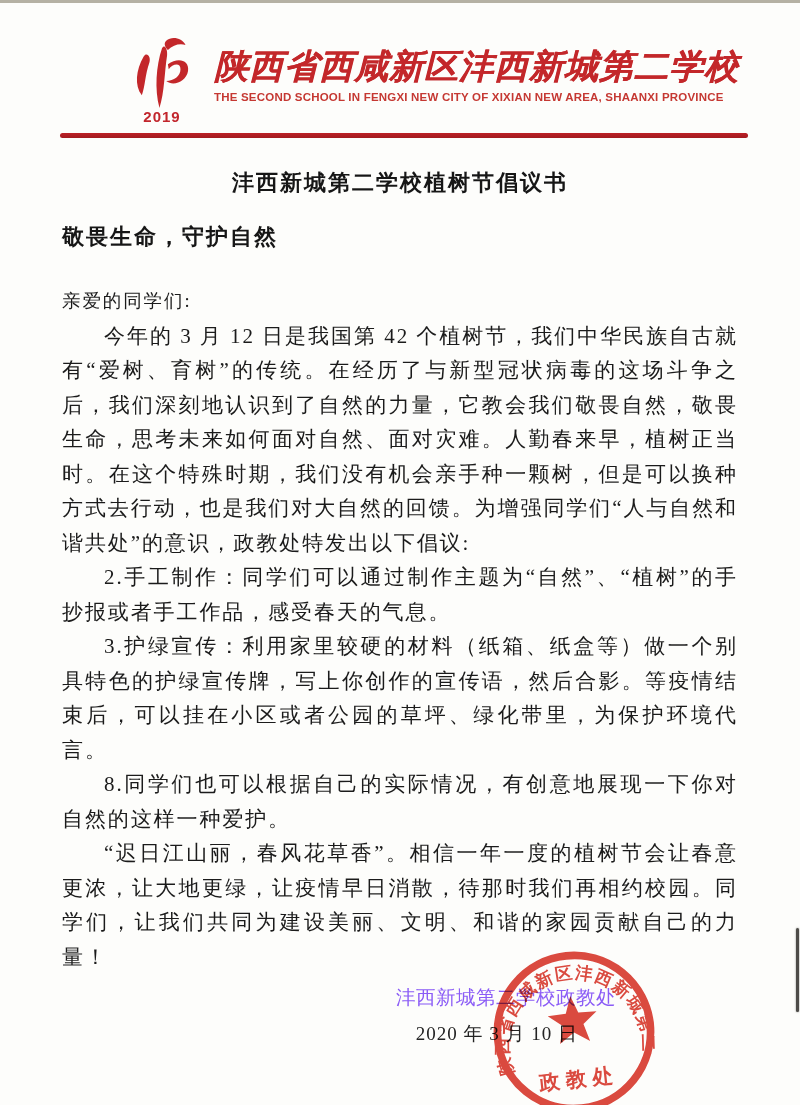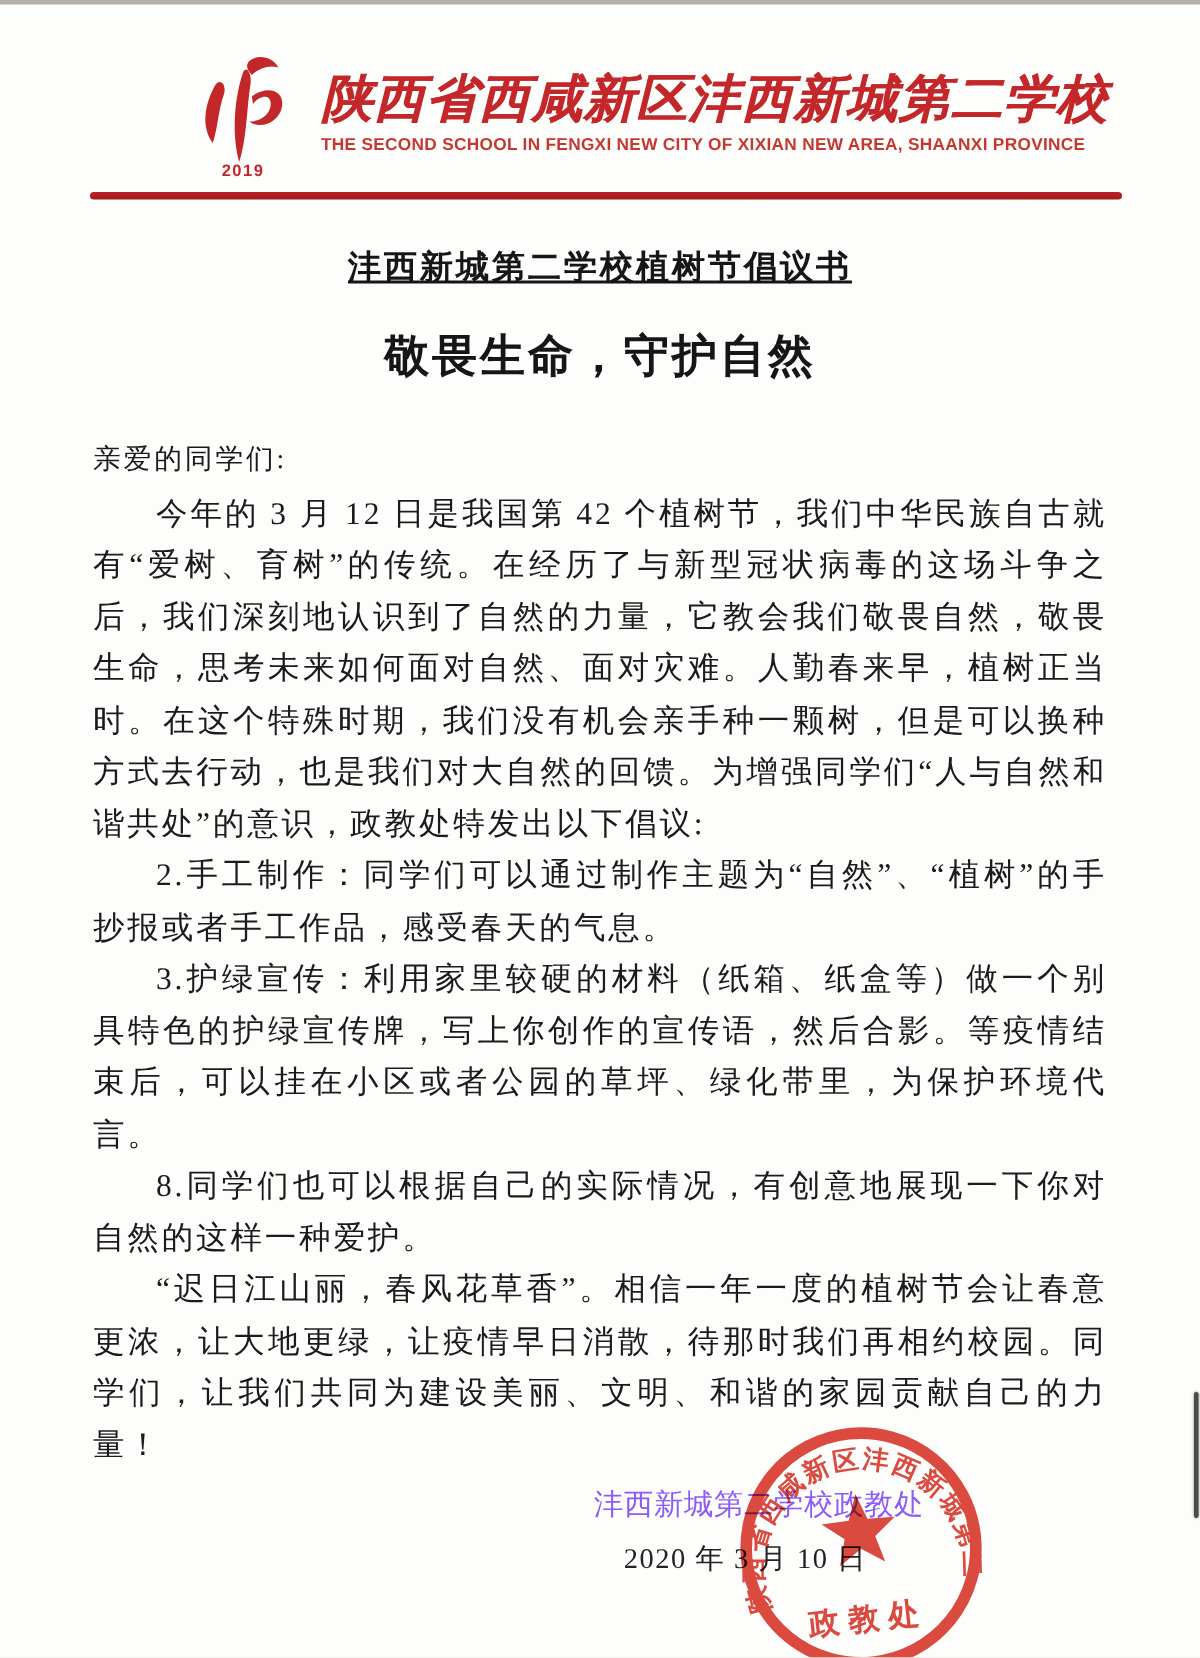--- a/index.html
+++ b/index.html
@@ -17,21 +17,21 @@
     position:absolute;right:1px;top:928px;width:3px;height:84px;
     background:#2f2d29;opacity:.85;border-radius:2px;box-shadow:0 0 2px #6b6a66;
   }
 
   
   .letterhead{display:flex;align-items:flex-start;padding:34px 0 0 110px;}
   .logo{width:104px;flex:0 0 auto;text-align:center;position:relative;}
   .logo svg{width:92px;height:84px;display:block;margin:0 auto;}
   .logo-year{
     font-family:"Liberation Sans",sans-serif;font-weight:bold;
-    font-size:11px;color:#c2262c;letter-spacing:1px;margin-top:-10px;
+    font-size:15px;color:#c2262c;letter-spacing:1px;margin-top:-10px;
   }
   .names{padding-top:10px;min-width:0;}
   .school-cn{
     font-family:"DejaVu Serif","Liberation Serif",serif;
     font-style:italic;font-weight:bold;
     font-size:34px;line-height:44px;color:#c3272a;
     letter-spacing:1px;white-space:nowrap;
     text-shadow:0.5px 0 0 #c3272a;
   }
   .school-en{
@@ -42,26 +42,26 @@
     margin:8px 52px 0 60px;height:5px;
     background:linear-gradient(#bd2126,#a11a1f);
     border-radius:3px;
   }
 
   
   .letter{margin:0 62px;}
   .letter-title{
     margin:30px 0 0;text-align:center;
     font-family:"Liberation Sans","DejaVu Sans",sans-serif;
-    font-weight:700;font-size:22px;letter-spacing:2px;color:#161616;text-decoration:underline;
+    font-weight:700;font-size:22px;letter-spacing:2px;color:#161616;
   }
   .letter-subtitle{
-    margin:24px 0 16px;text-align:center;
+    margin:24px 0 16px;
     font-family:"Liberation Sans","DejaVu Sans",sans-serif;
-    font-weight:700;font-size:30px;letter-spacing:2px;color:#161616;
+    font-weight:700;font-size:22px;letter-spacing:2px;color:#161616;
   }
   .salutation{
     margin:32px 0 0;font-size:18.5px;line-height:34.5px;letter-spacing:1.9px;
   }
   .para{
     margin:0;text-indent:2em;
     font-size:21px;line-height:34.5px;letter-spacing:1.9px;
     text-align:justify;text-justify:inter-character;
   }
   .signature{

